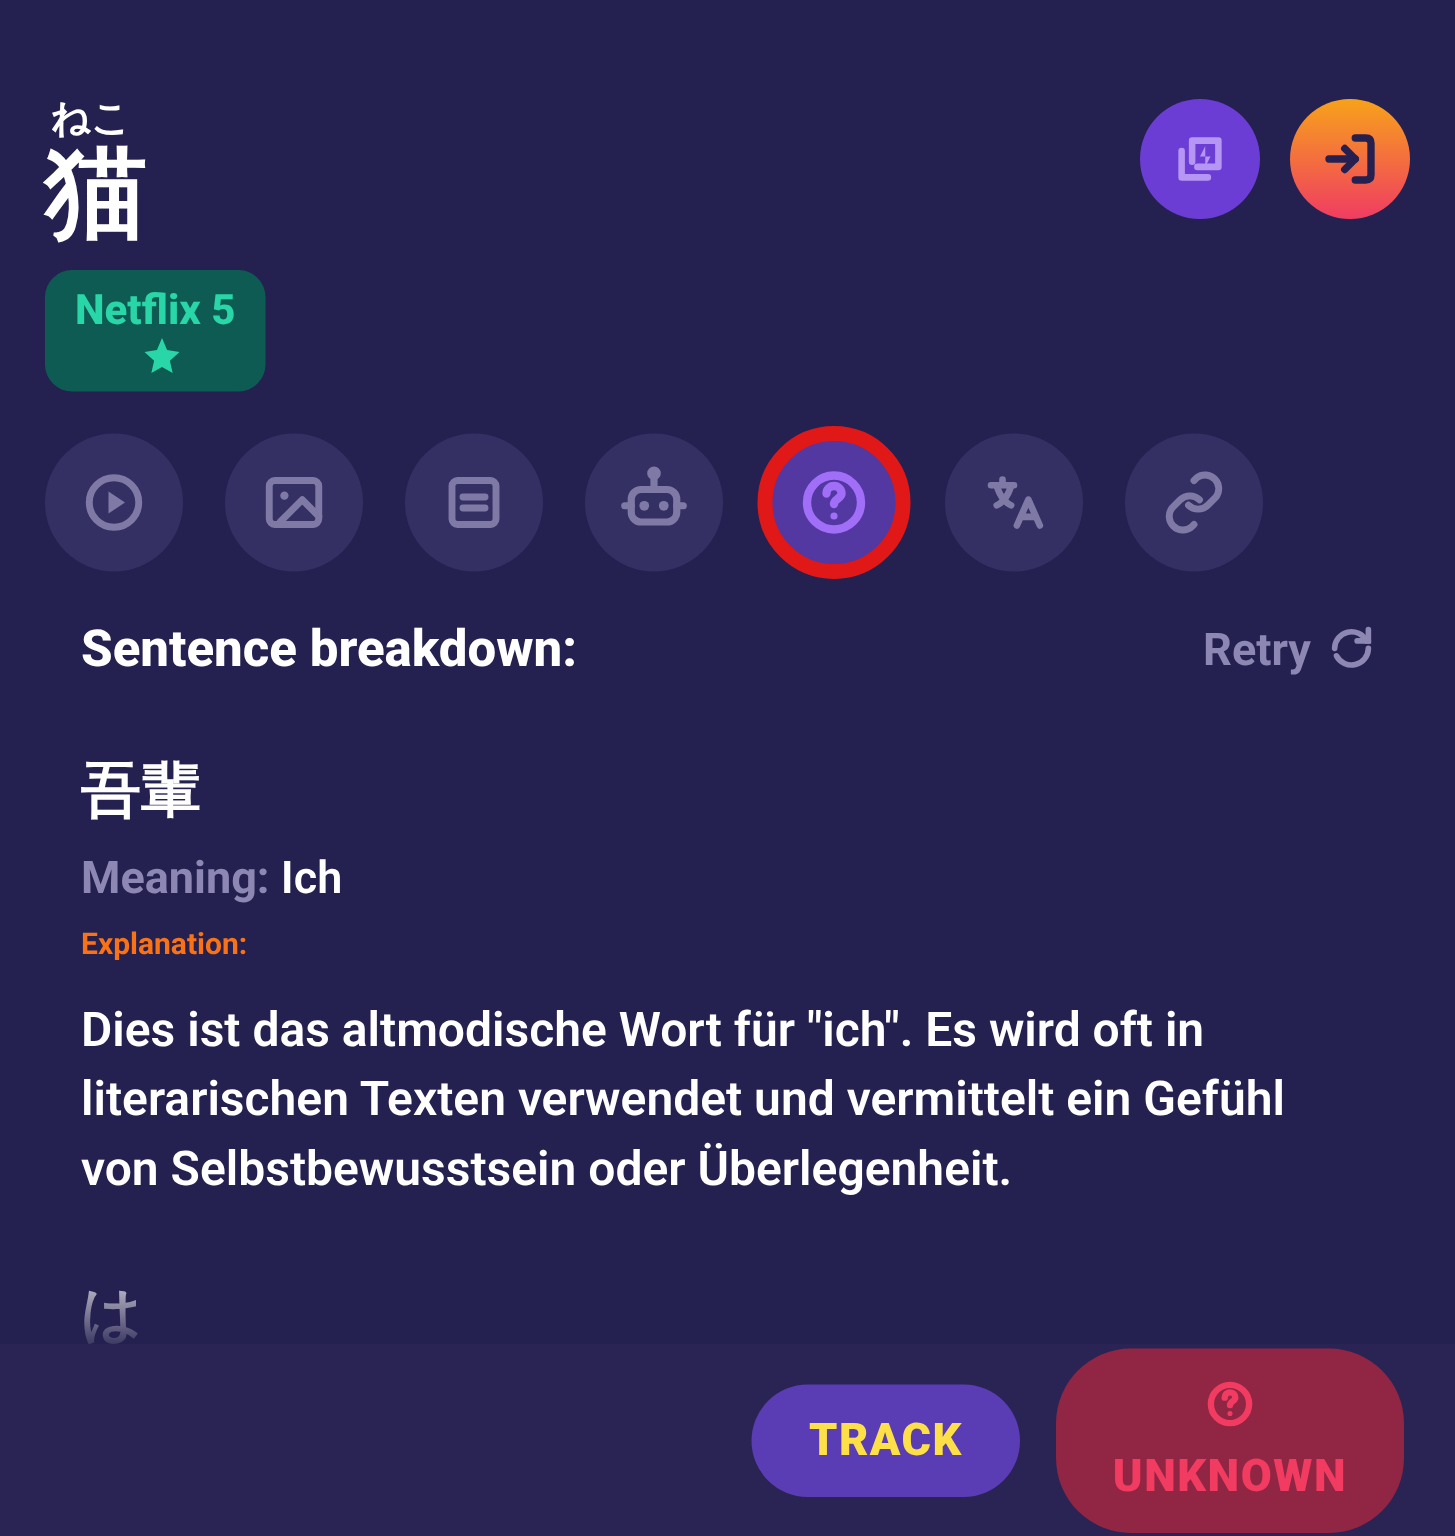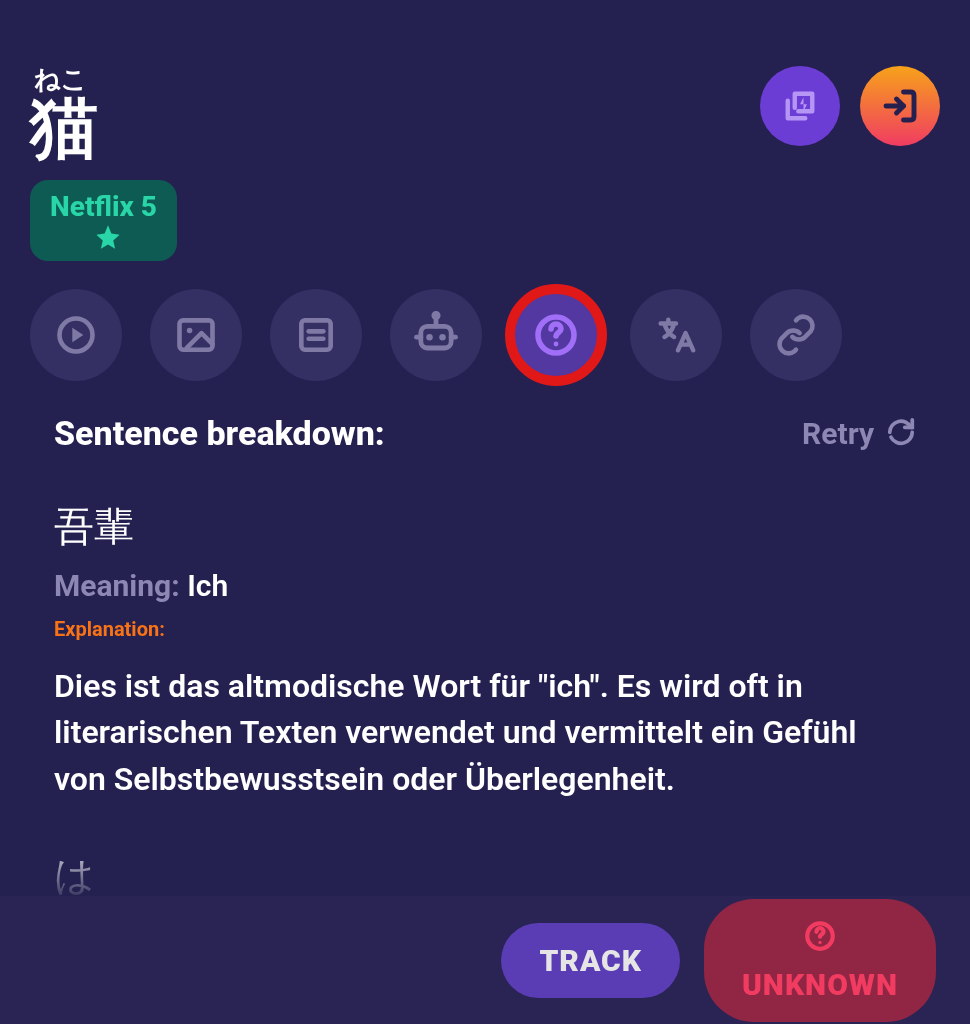--- a/index.html
+++ b/index.html
@@ -63,21 +63,21 @@
     display: flex; justify-content: space-between; align-items: center;
     margin-bottom: 46px;
   }
   .breakdown-title { font-size: 34px; font-weight: 800; color: #fff; }
   .retry {
     display: flex; align-items: flex-start; gap: 12px;
     color: #8d87b3; font-size: 30px; font-weight: 700;
     cursor: pointer;
   }
   .entry { margin-bottom: 28px; }
-  .entry .jp { font-size: 40px; font-weight: 400; color: #fff; margin-bottom: 14px; }
+  .entry .jp { font-size: 40px; font-weight: 700; color: #fff; margin-bottom: 14px; }
   .entry .meaning-row { font-size: 30px; color: #fff; font-weight: 600; margin-bottom: 14px; }
   .entry .meaning-label { color: #8d87b3; font-weight: 700; }
   .entry .explanation-label { color: #f97316; font-size: 20px; font-weight: 700; margin-bottom: 22px; }
   .entry .explanation-text { font-size: 32px; font-weight: 600; line-height: 1.45; color: #fff; max-width: 820px; }
   .entry2 { margin-top: 46px; }
   .fade-overlay {
     position: absolute;
     left: 0; right: 0; bottom: 120px; height: 70px;
     background: linear-gradient(180deg, rgba(36,32,80,0) 0%, #242050 100%);
     pointer-events: none;
@@ -87,21 +87,21 @@
     height: 128px; background: #2a2454;
     display: flex; justify-content: flex-end; align-items: center;
     gap: 24px; padding: 0 34px;
   }
   .pill-btn {
     border-radius: 50px; padding: 20px 38px;
     font-size: 30px; font-weight: 900; letter-spacing: 1px;
     display: flex; align-items: center; gap: 14px;
     cursor: pointer;
   }
-  .pill-btn.track { background: #5a3db5; color: #e5e5e5; }
+  .pill-btn.track { background: #5a3db5; color: #fde047; }
   .pill-btn.unknown { background: #912544; color: #f13b61; flex-direction: column; }
 </style>
 </head>
 <body>
 
 
 
 <div class="header">
   <div class="word-block">
     <div class="furigana">ねこ</div>

